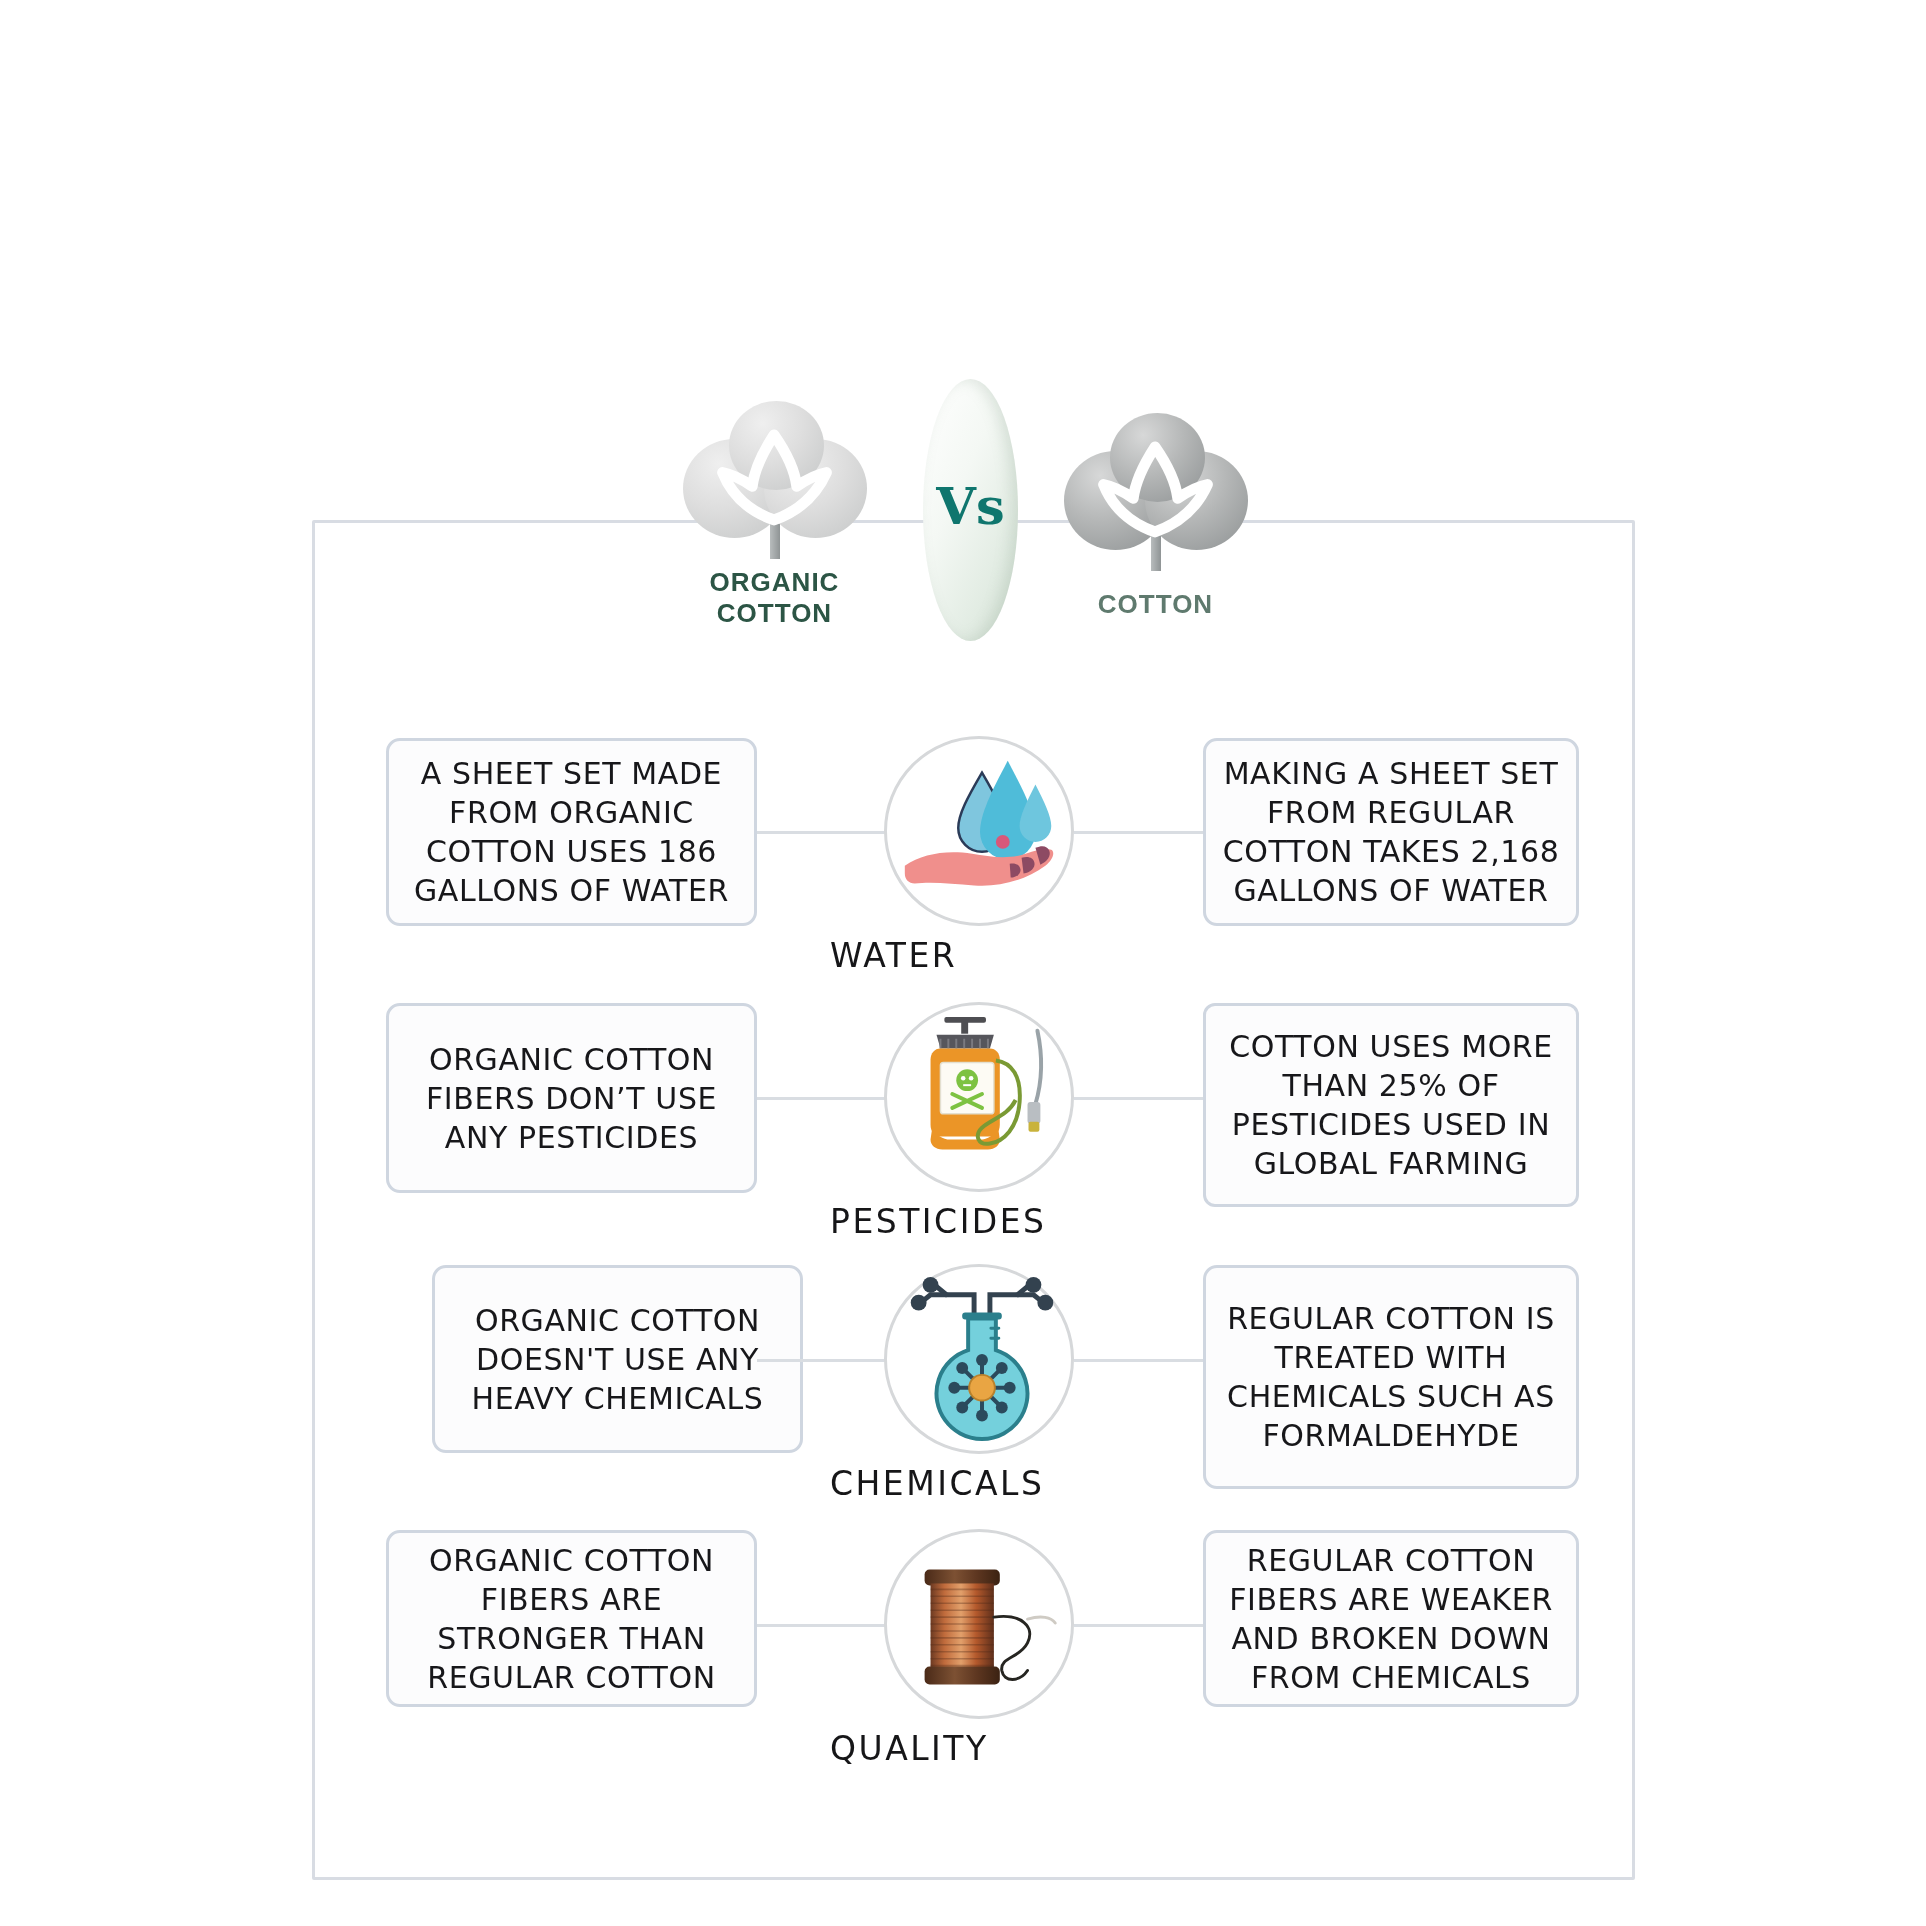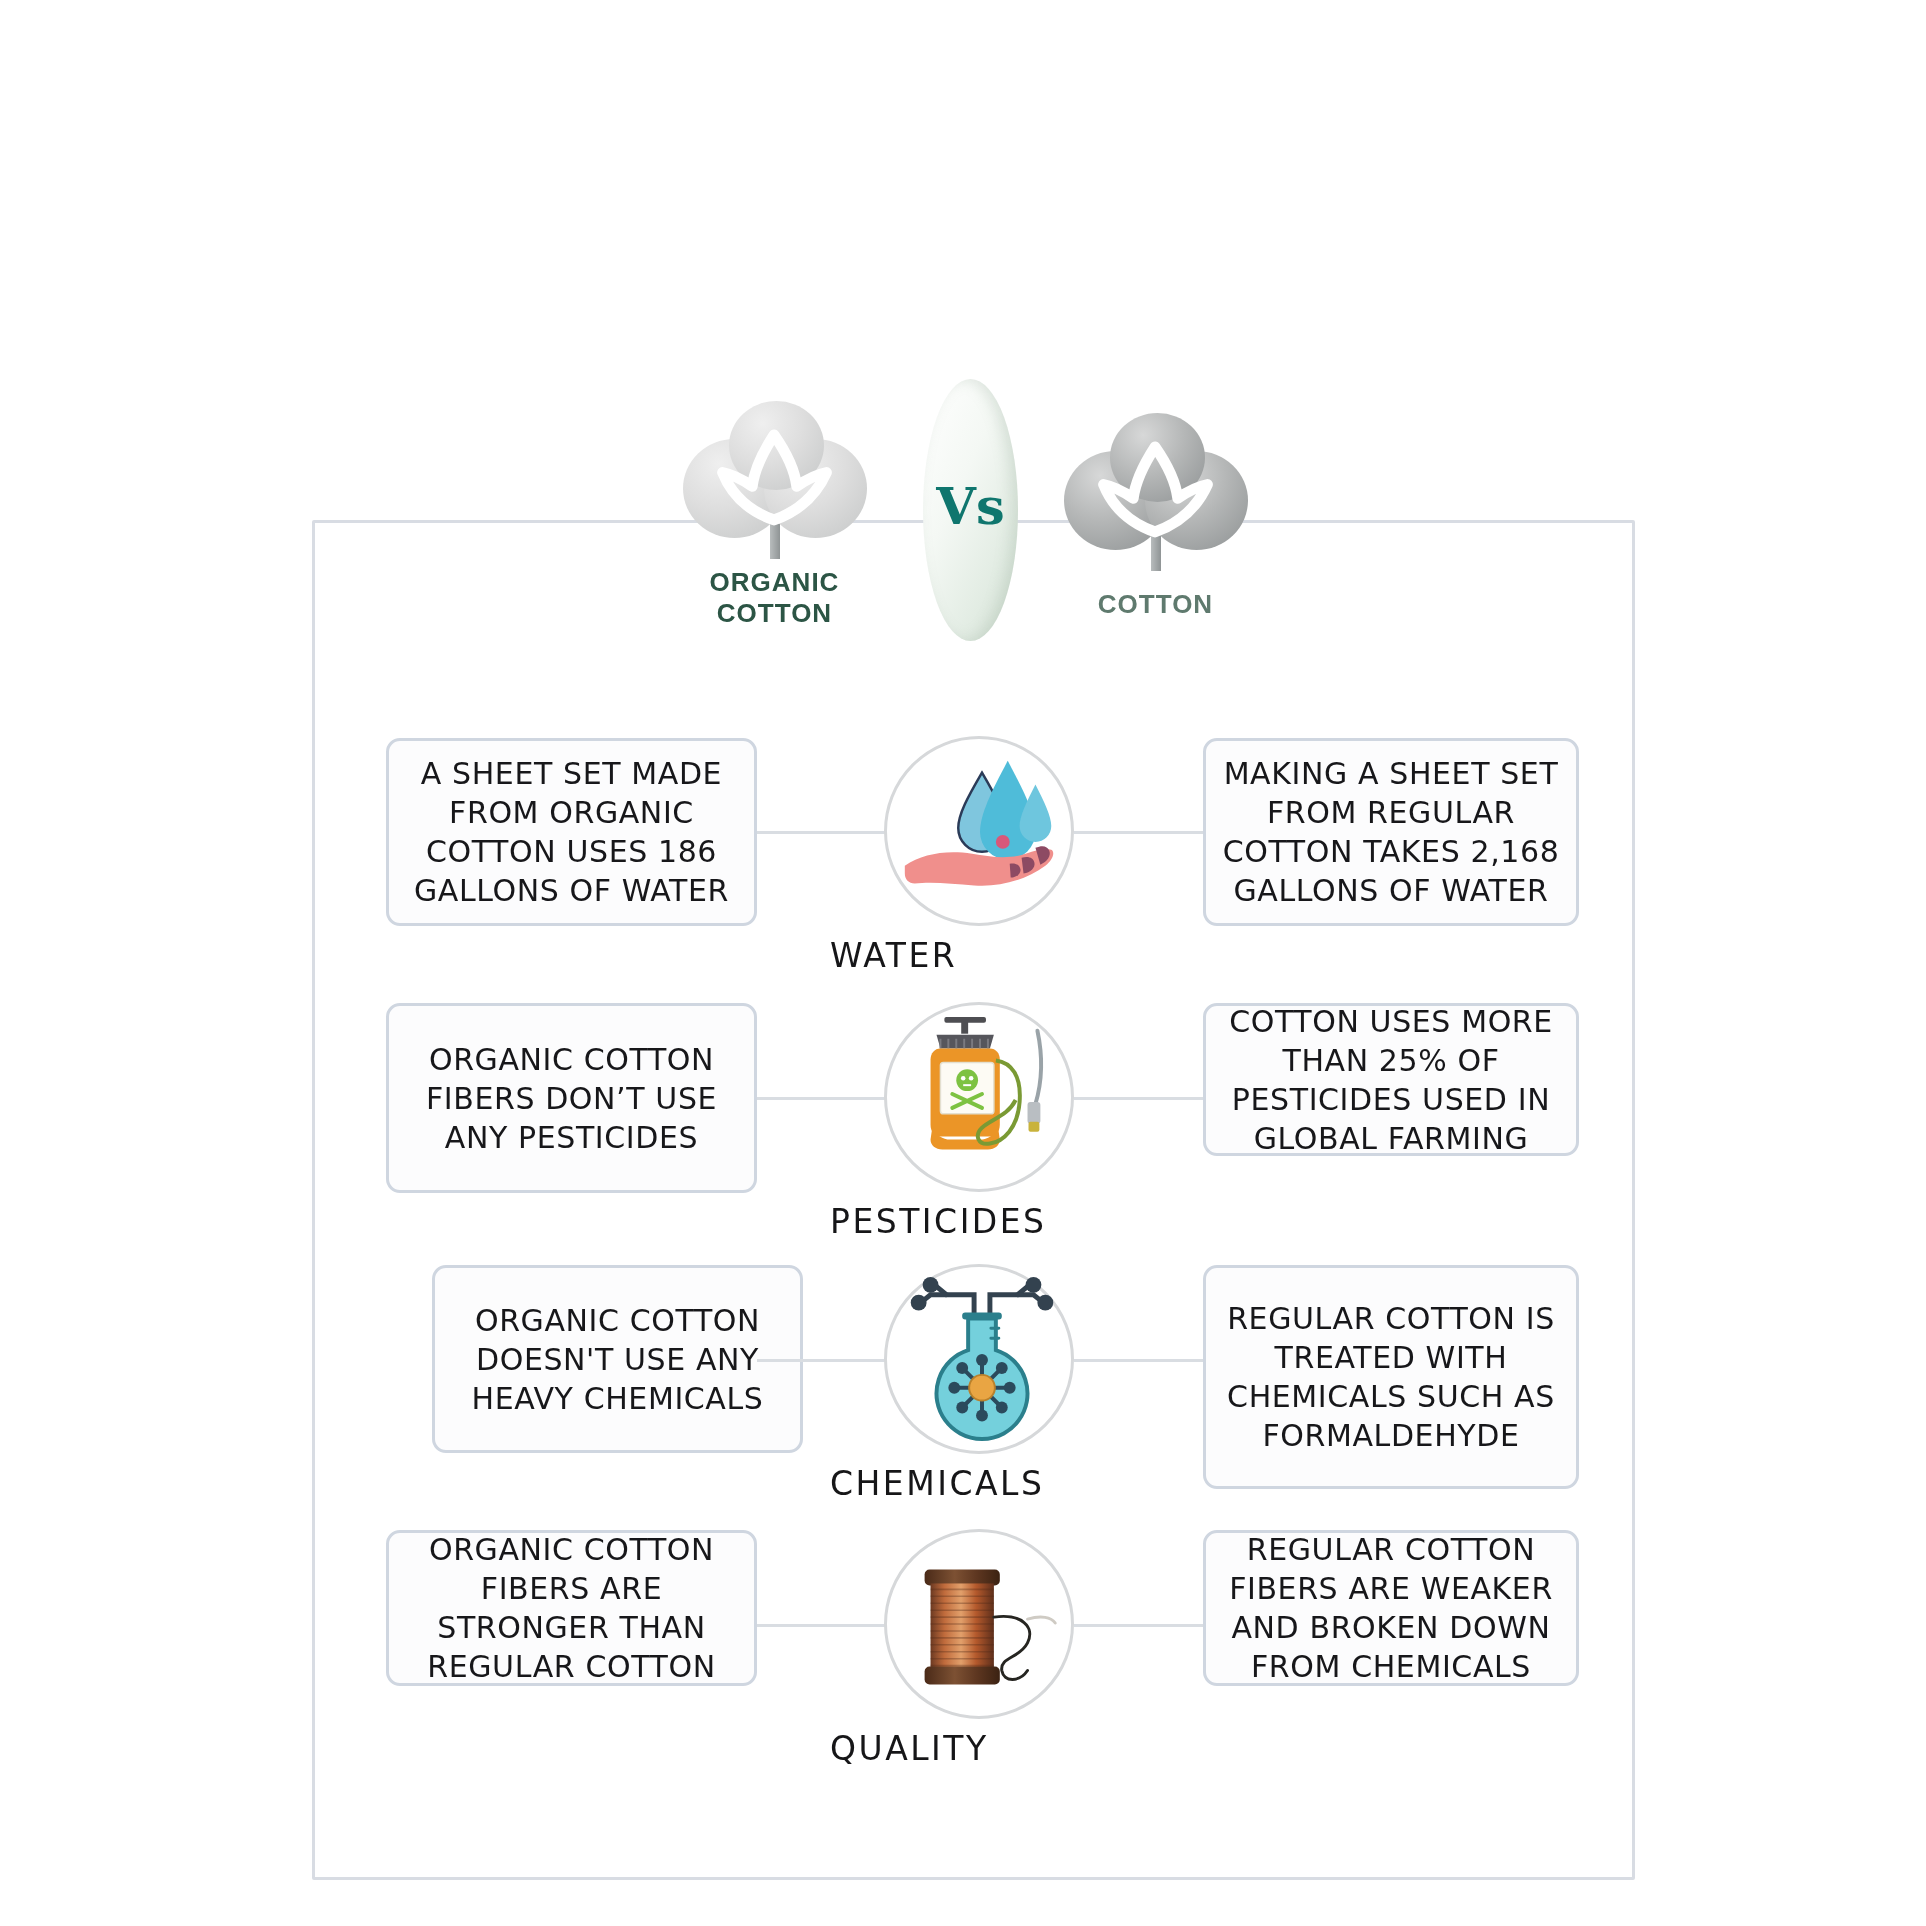--- a/index.html
+++ b/index.html
@@ -99,24 +99,24 @@
     font-size: 30px;
     line-height: 1.30;
     letter-spacing: 0.6px;
     font-family: "DejaVu Sans", sans-serif;
   }
   .tbox.left  { left: 386px;  width: 371px; text-align: center; }
   .tbox.right { left: 1203px; width: 376px; }
 
   .r1 .tbox { height: 188px; top: 0; }
   .r2 .tbox.left  { height: 190px; top: 0; }
-  .r2 .tbox.right { height: 153px; top: 0; }
+  .r2 .tbox.right { height: 204px; top: 0; border-radius: 12px; }
   .r3 .tbox.left  { height: 188px; top: 0; margin-left: 46px; }
   .r3 .tbox.right { height: 224px; top: 0; }
-  .r4 .tbox { height: 156px; top: 0; }
+  .r4 .tbox { height: 177px; top: 0; }
 
   .connector {
     position: absolute;
     height: 3px; background: #d9dde2;
   }
   .connector.lc { left: 757px; width: 129px; }
   .connector.rc { left: 1074px; width: 129px; }
 
   .center-col {
     position: absolute; left: 830px; width: 297px; text-align: left;

